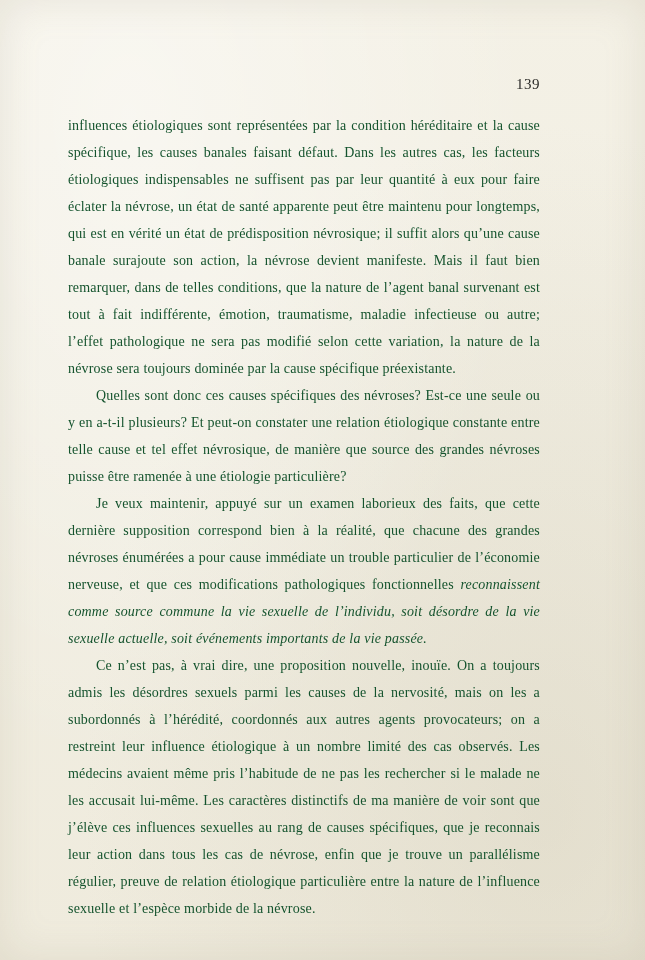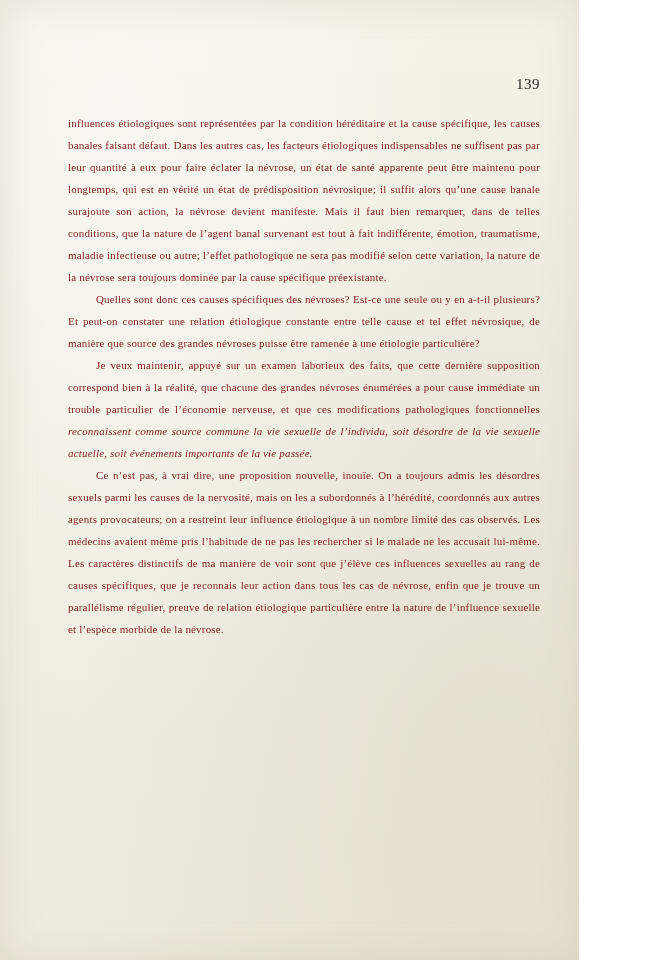--- a/index.html
+++ b/index.html
@@ -7,21 +7,21 @@
     padding: 0;
   }
   body {
     width: 645px;
     height: 960px;
     background: #ffffff;
     font-family: "Liberation Serif", serif;
   }
   .page {
     position: relative;
-    width: 579px;
+    width: 645px;
     height: 960px;
     background: #f2efe4;
     box-sizing: border-box;
     overflow: hidden;
   }
   
   .paper-texture {
     position: absolute;
     inset: 0;
     background:
@@ -49,23 +49,23 @@
     right: 0;
     font-size: 15px;
     color: #2b2b28;
     letter-spacing: 0.5px;
   }
   .body-text {
     position: absolute;
     top: 112px;
     left: 0;
     width: 472px;
-    font-size: 11px;
-    line-height: 22px;
-    color: #7f1d1d;
+    font-size: 14px;
+    line-height: 27px;
+    color: #14532d;
     text-align: justify;
     text-justify: inter-word;
     letter-spacing: 0.18px;
   }
   .body-text p {
     margin: 0;
     text-indent: 28px;
   }
   .body-text p.noindent {
     text-indent: 0;

